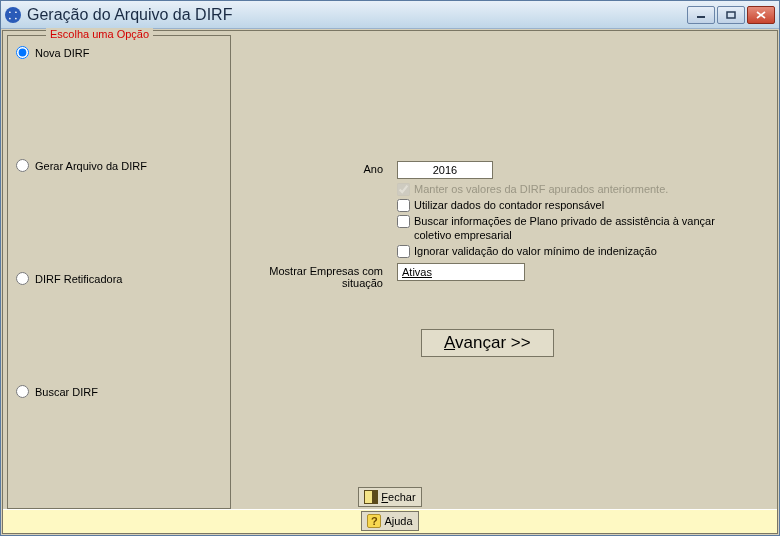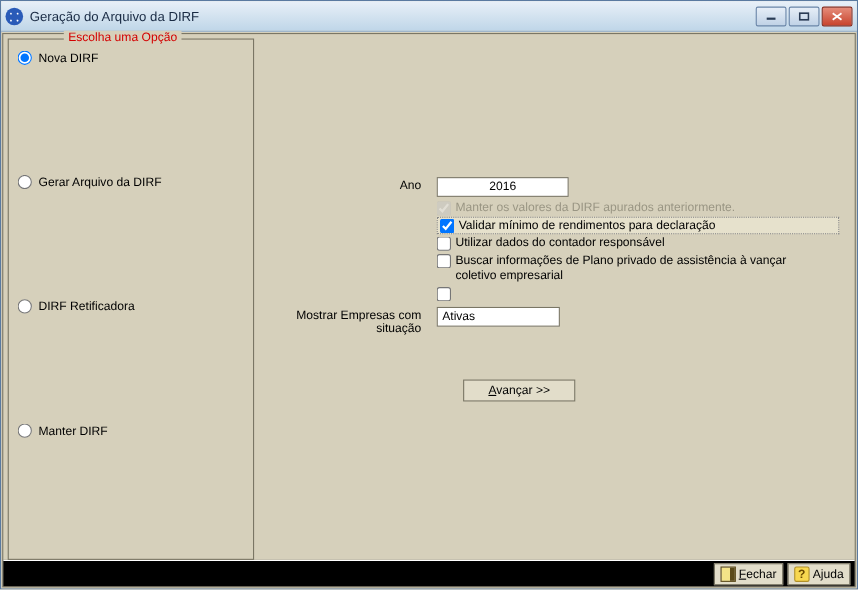--- a/index.html
+++ b/index.html
@@ -28,21 +28,21 @@
   padding: 0 4px;
 }
 .titlebar .app-icon {
   width: 16px; height: 16px;
   background: #2A5BB8;
   border-radius: 50%;
   margin-right: 6px;
   display:flex;align-items:center;justify-content:center;
   color:#fff;font-size:10px;font-weight:bold;
 }
-.titlebar .title-text { color: #1A2B44; font-size: 12px; }
+.titlebar .title-text { color: #1A2B44; font-size: 16px; }
 .titlebar .spacer { flex: 1; }
 .winbtn {
   width: 28px; height: 18px;
   margin-left: 2px;
   border: 1px solid #6A85A8;
   background: linear-gradient(to bottom,#E6EEF7,#C0D2E6);
   display:flex;align-items:center;justify-content:center;
   font-size:10px;
   border-radius:2px;
   cursor:pointer;
@@ -70,21 +70,21 @@
 .groupbox {
   position:relative;
   border:1px solid #7A7664;
   width:224px;
   height:100%;
   padding:10px 8px;
 }
 .group-legend {
   position:absolute;
   top:-8px;
-  left:50px;
+  left:38px;
   background:#D6D0BB;
   padding:0 4px;
   color:#D40000;
   font-size:11px;
 }
 .radio-row {
   display:flex;
   align-items:center;
   margin-bottom: 100px;
   cursor:pointer;
@@ -117,22 +117,22 @@
 .lbl-mostrar { width:156px; }
 .text-input {
   border:1px solid #7A7664;
   background:#fff;
   height:18px;
   font-family:inherit;
   font-size:11px;
   padding:1px 4px;
   color:#000;
 }
-.ano-input { width:120px; text-align:center; }
-.sit-input { width:112px; }
+.ano-input { width:96px; text-align:center; }
+.sit-input { width:128px;text-decoration:underline; }
 .check-stack {
   margin-left:156px;
   margin-top:2px;
   margin-bottom:4px;
 }
 .check-row {
   display:flex;
   align-items:flex-start;
   padding:1px 0;
   gap:4px;
@@ -149,34 +149,35 @@
 .check-row .multiline { max-width:330px; }
 .btn-row {
   margin-top:40px;
   margin-left:180px;
 }
 .button {
   background:#E2DDCA;
   border:1px solid #7A7664;
   padding:3px 22px;
   font-family:inherit;
-  font-size:11px;
+  font-size:17px;
   color:#000;
   cursor:pointer;
 }
 .button .ul { text-decoration:underline; }
 .statusbar {
   height:24px;
-  background:#000000;
+  background:#fef9c3;
   border-top:1px solid #fff;
   display:flex;
   align-items:center;
   justify-content:flex-end;
   padding:2px 4px;
   gap:4px;
+  flex-direction:column;
 }
 .sb-btn {
   display:flex;
   align-items:center;
   gap:3px;
   border:1px solid #7A7664;
   background:#E2DDCA;
   padding:2px 5px;
   cursor:pointer;
   font-size:11px;
@@ -237,51 +238,48 @@
         <div class="radio-row">
           <input type="radio" name="opt" style="">
           <label>Gerar Arquivo da DIRF</label>
         </div>
         <div class="radio-row">
           <input type="radio" name="opt" style="">
           <label>DIRF Retificadora</label>
         </div>
         <div class="radio-row">
           <input type="radio" name="opt" style="">
-          <label>Manter DIRF</label>
+          <label>Buscar DIRF</label>
         </div>
       </div>
 
       <div class="right-panel">
         <div class="form-area">
 
           <div class="form-row">
             <div class="form-label lbl-ano">Ano</div>
             <input class="text-input ano-input" value="2016" style="">
           </div>
 
           <div class="check-stack">
             <div class="check-row disabled">
               <input type="checkbox" checked="" disabled="" style="">
               <label>Manter os valores da DIRF apurados anteriormente.</label>
-            </div>
-            <div class="check-row highlight">
-              <input type="checkbox" checked="" style="">
-              <label>Validar mínimo de rendimentos para declaração</label>
             </div>
             <div class="check-row">
               <input type="checkbox" style="">
               <label>Utilizar dados do contador responsável</label>
             </div>
             <div class="check-row">
               <input type="checkbox" style="">
               <label class="multiline">Buscar informações de Plano privado de assistência à vançar coletivo empresarial</label>
             </div>
             <div class="check-row">
               <input type="checkbox" style="">
+              <label>Ignorar validação do valor mínimo de indenização</label>
             </div>
           </div>
 
           <div class="form-row">
             <div class="form-label lbl-mostrar">Mostrar Empresas com situação</div>
             <input class="text-input sit-input" value="Ativas" style="">
           </div>
 
           <div class="btn-row">
             <button class="button"><span class="ul">A</span><span>vançar &gt;&gt;</span></button>

